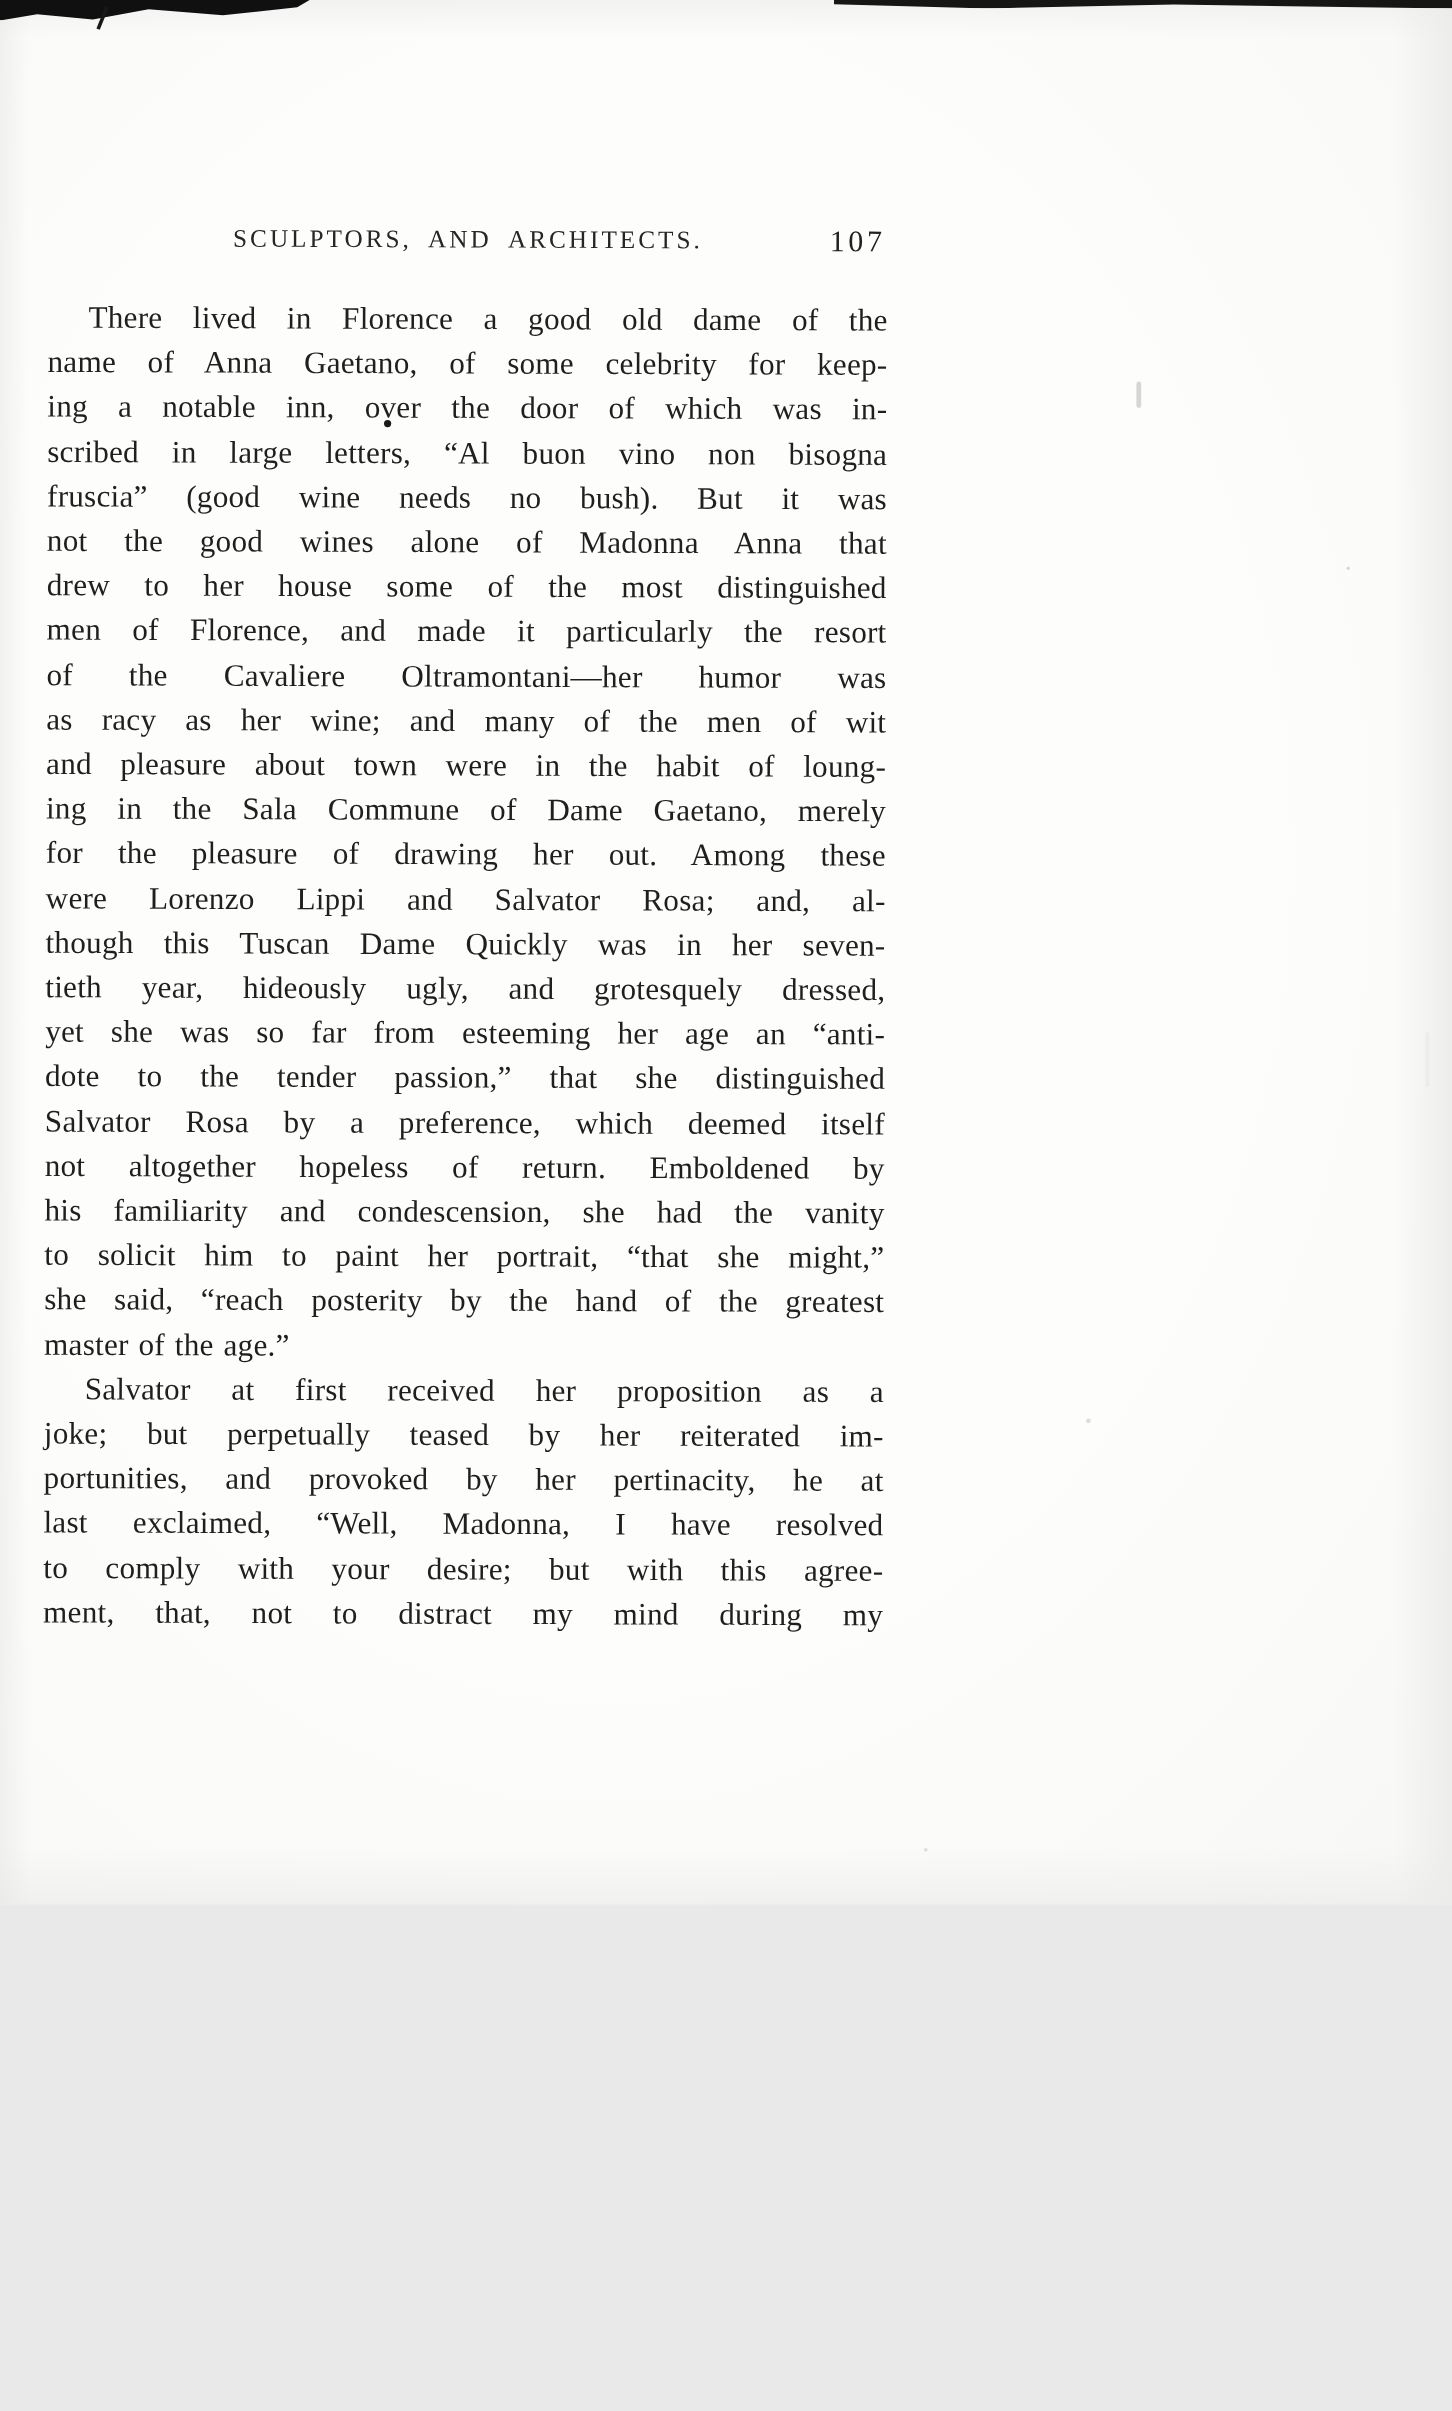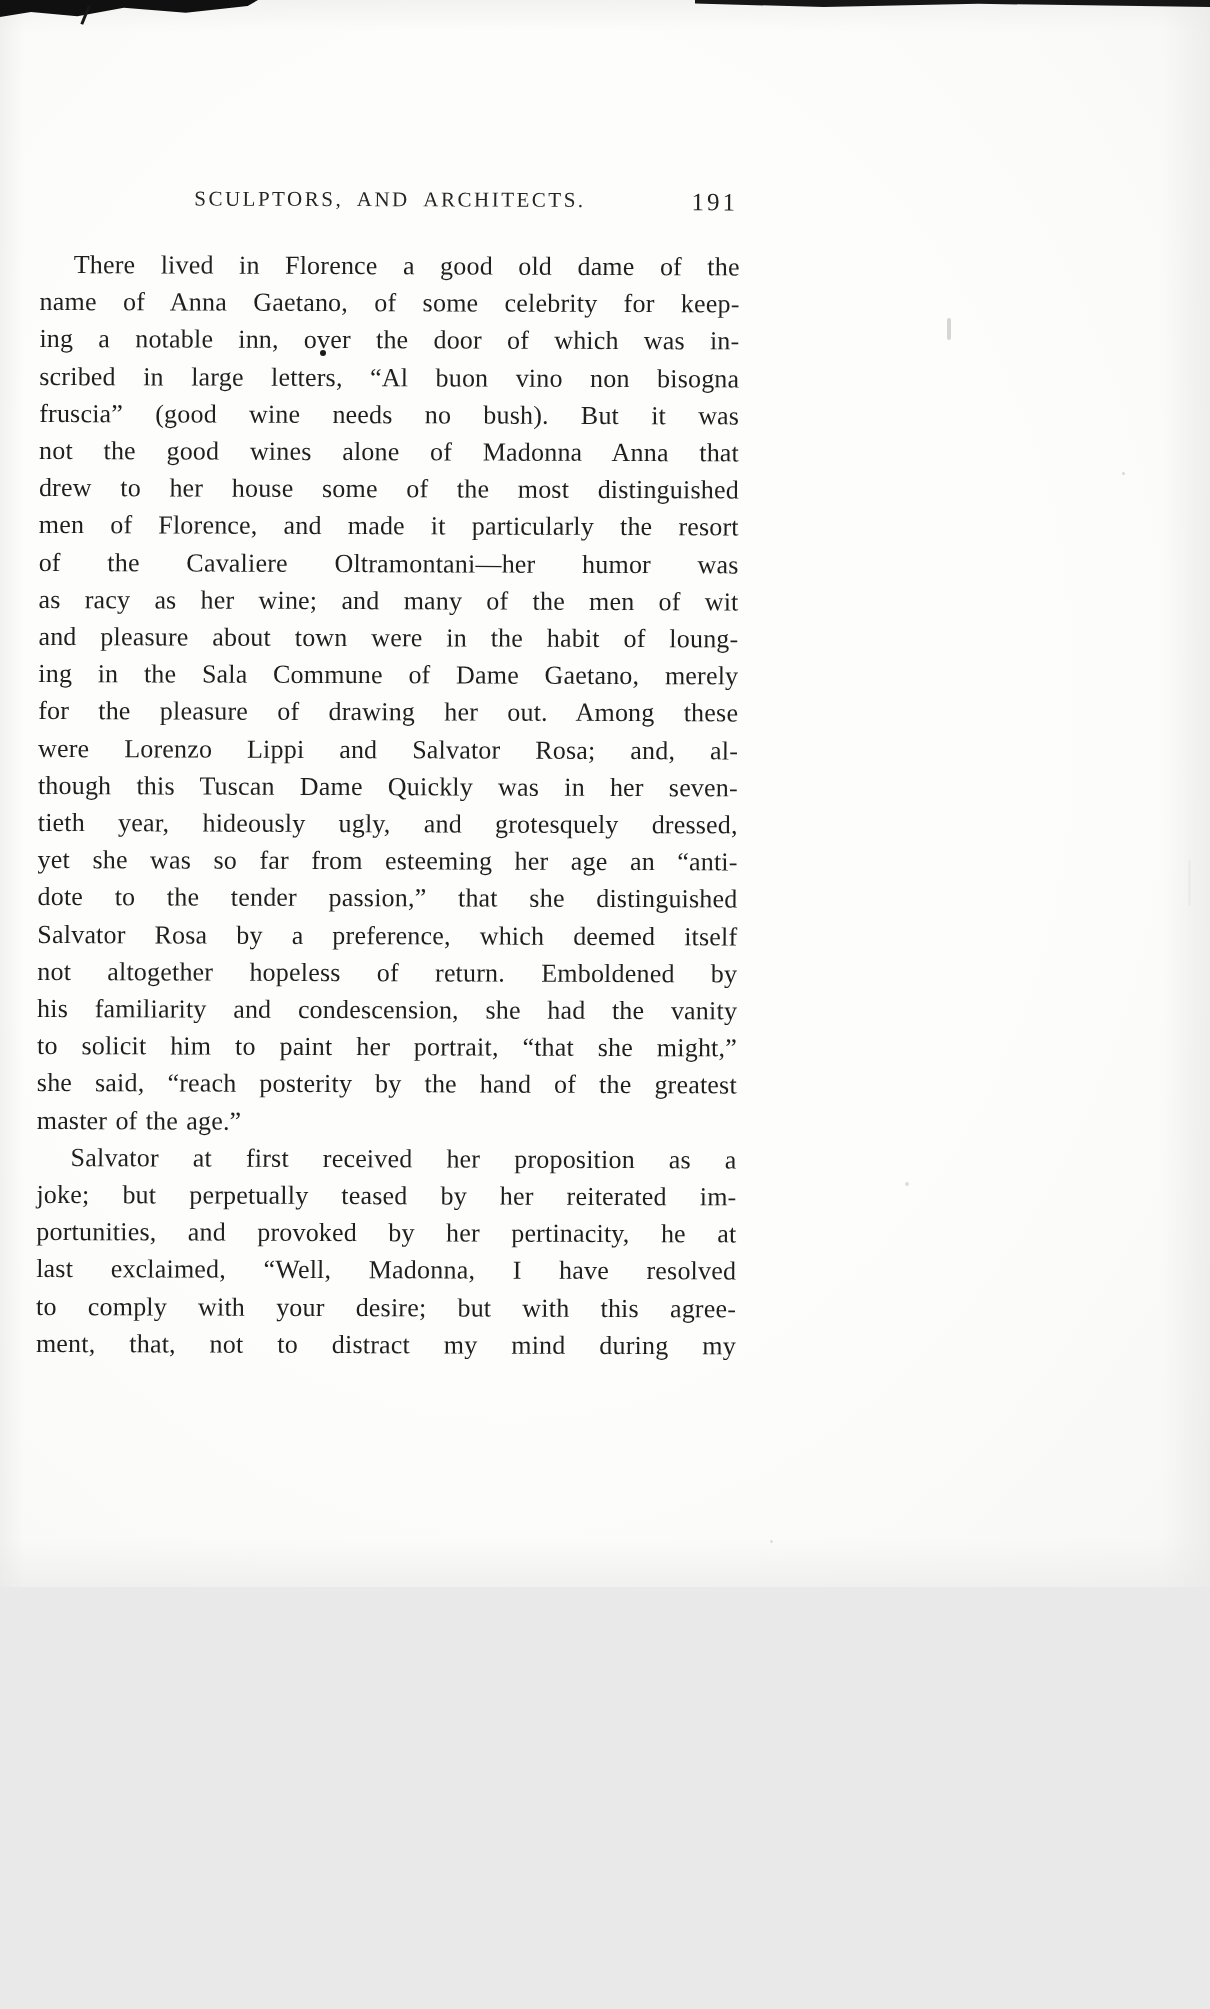--- a/index.html
+++ b/index.html
@@ -110,21 +110,21 @@
   <div class="speck" style="left:1122px; top:472px; width:3px; height:3px; background:#d9d9d7;"></div>
   <div class="speck" style="left:905px; top:1182px; width:4px; height:4px; background:#dddddb;"></div>
   <div class="speck" style="left:770px; top:1540px; width:3px; height:3px; background:#dcdcda;"></div>
   <div class="speck" style="left:252px; top:1700px; width:3px; height:3px; background:#cfcfcd;"></div>
   <div class="speck" style="left:1188px; top:860px; width:3px; height:46px; background:#ececea; border-radius:2px;"></div>
 
   <div class="text-block">
 
     <div class="header-row">
       <span class="running-title">SCULPTORS, AND ARCHITECTS.</span>
-      <span class="page-number">191</span>
+      <span class="page-number">107</span>
     </div>
 
     <div class="paragraph">
       <div class="line just indent">There lived in Florence a good old dame of the</div>
       <div class="line just">name of Anna Gaetano, of some celebrity for keep-</div>
       <div class="line just">ing a notable inn, over the door of which was in-</div>
       <div class="line just">scribed in large letters, “Al buon vino non bisogna</div>
       <div class="line just">fruscia” (good wine needs no bush).  But it was</div>
       <div class="line just">not the good wines alone of Madonna Anna that</div>
       <div class="line just">drew to her house some of the most distinguished</div>

